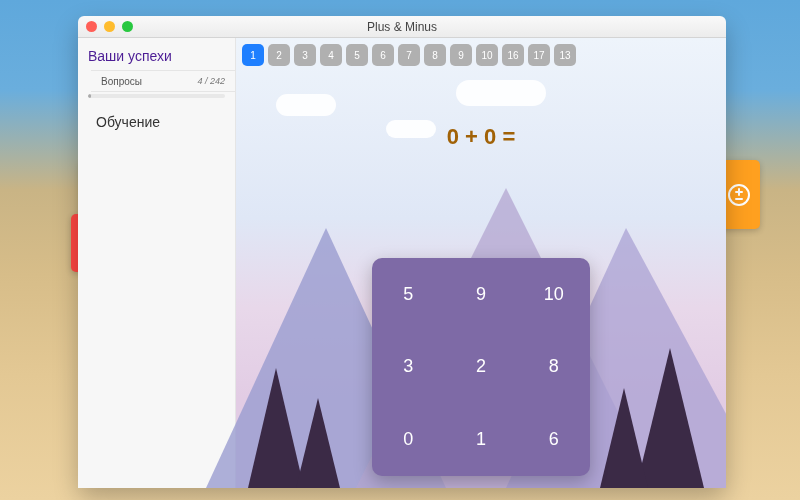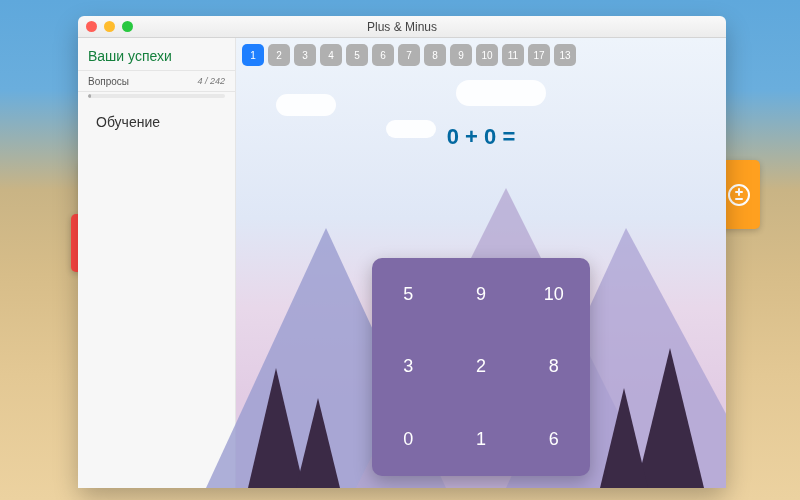--- a/index.html
+++ b/index.html
@@ -27,24 +27,24 @@
 .tl.r { background:#ff5f57; } .tl.y{background:#febc2e;} .tl.g{background:#28c840;}
 .title { position:absolute; left:0; right:0; text-align:center; font-size:12px; color:#444; pointer-events:none;}
 
 .body { flex:1; display:flex; position:relative; overflow:hidden; }
 
 
 .sidebar {
   width: 158px; background:#f7f7f7; border-right:1px solid #e5e5e5;
   padding: 4px 0 0 0; font-size:12px; color:#333;
 }
-.sec-head { font-size:14px; font-weight:500; padding: 6px 10px 6px 10px; color:#15803d;}
+.sec-head { font-size:14px; font-weight:500; padding: 6px 10px 6px 10px; color:#4c1d95;}
 .side-row {
   display:flex; justify-content:space-between; align-items:center;
-  padding: 2px 10px; font-size:10px; color:#555; min-height:22px;
+  padding: 2px 10px; font-size:10px; color:#555; min-height:22px;margin-left:13px;
 }
 .side-row.br { border-bottom:1px solid #e5e5e5; border-top:1px solid #e5e5e5;}
 .side-counter { font-size:9px; color:#777;font-style:italic; }
 .progress { height:4px; background:#e8e8e8; border-radius:2px; margin:2px 10px 6px 10px; position:relative; overflow:hidden;}
 .progress .fill{position:absolute;left:0;top:0;bottom:0;width:2%;background:#aaa;border-radius:2px;}
 .chev { color:#aaa; font-size:10px;}
 .sec-head2 { font-size:14px; font-weight:500; padding: 10px 10px 6px 18px; }
 
 
 .main { flex:1; position:relative; background:#fff; }
@@ -65,21 +65,21 @@
 .cloud{position:absolute;background:#fff;border-radius:50%;opacity:.9;}
 .c1{top:56px;left:40px;width:60px;height:22px;border-radius:12px;}
 .c2{top:42px;left:220px;width:90px;height:26px;border-radius:14px;}
 .c3{top:82px;left:150px;width:50px;height:18px;border-radius:10px;}
 
 
 .qtabs{position:absolute;top:6px;left:6px;right:6px;display:flex;gap:4px;overflow:hidden;}
 .qtab{flex:0 0 22px;height:22px;border-radius:5px;background:#b0b0b0;color:#fff;font-size:10px;display:flex;align-items:center;justify-content:center;cursor:pointer;}
 .qtab.active{background:#1e7fff;}
 
-.equation{position:absolute;top:86px;left:0;right:0;text-align:center;font-size:22px;font-weight:700;color:#0369a1;}
+.equation{position:absolute;top:86px;left:0;right:0;text-align:center;font-size:22px;font-weight:700;color:#a16207;}
 
 
 .answers{position:absolute;left:50%;transform:translateX(-50%);bottom:12px;width:218px;height:218px;background:#7e6aa6;border-radius:10px;display:grid;grid-template-columns:repeat(3,1fr);grid-template-rows:repeat(3,1fr);box-shadow:0 6px 18px rgba(0,0,0,.25);}
 .ans{display:flex;align-items:center;justify-content:center;color:#fff;font-size:18px;font-weight:500;cursor:pointer;}
 
 
 .card{position:absolute;color:#fff;border-radius:5px;padding:8px 42px 10px 10px;font-size:9px;line-height:1.3;box-shadow:0 2px 6px rgba(0,0,0,.2);cursor:pointer;}
 .card h4{font-size:11px;font-weight:600;margin-bottom:2px;}
 .card .cicon{position:absolute;right:8px;top:50%;transform:translateY(-50%);width:26px;height:26px;display:flex;align-items:center;justify-content:center;}
 .card.green{background:#39c26d;} .card.red{background:#ff4743;} .card.orange{background:#ffa01f;}
@@ -166,21 +166,21 @@
           <div class="qtab active">1</div>
           <div class="qtab">2</div>
           <div class="qtab">3</div>
           <div class="qtab">4</div>
           <div class="qtab">5</div>
           <div class="qtab">6</div>
           <div class="qtab">7</div>
           <div class="qtab">8</div>
           <div class="qtab">9</div>
           <div class="qtab">10</div>
-          <div class="qtab">11</div>
+          <div class="qtab">16</div>
           <div class="qtab">17</div>
           <div class="qtab">13</div>
         </div>
 
       <div class="equation">0 + 0 =</div>
 
       <div class="answers" id="answers">
           <div class="ans">5</div>
           <div class="ans">9</div>
           <div class="ans">10</div>

